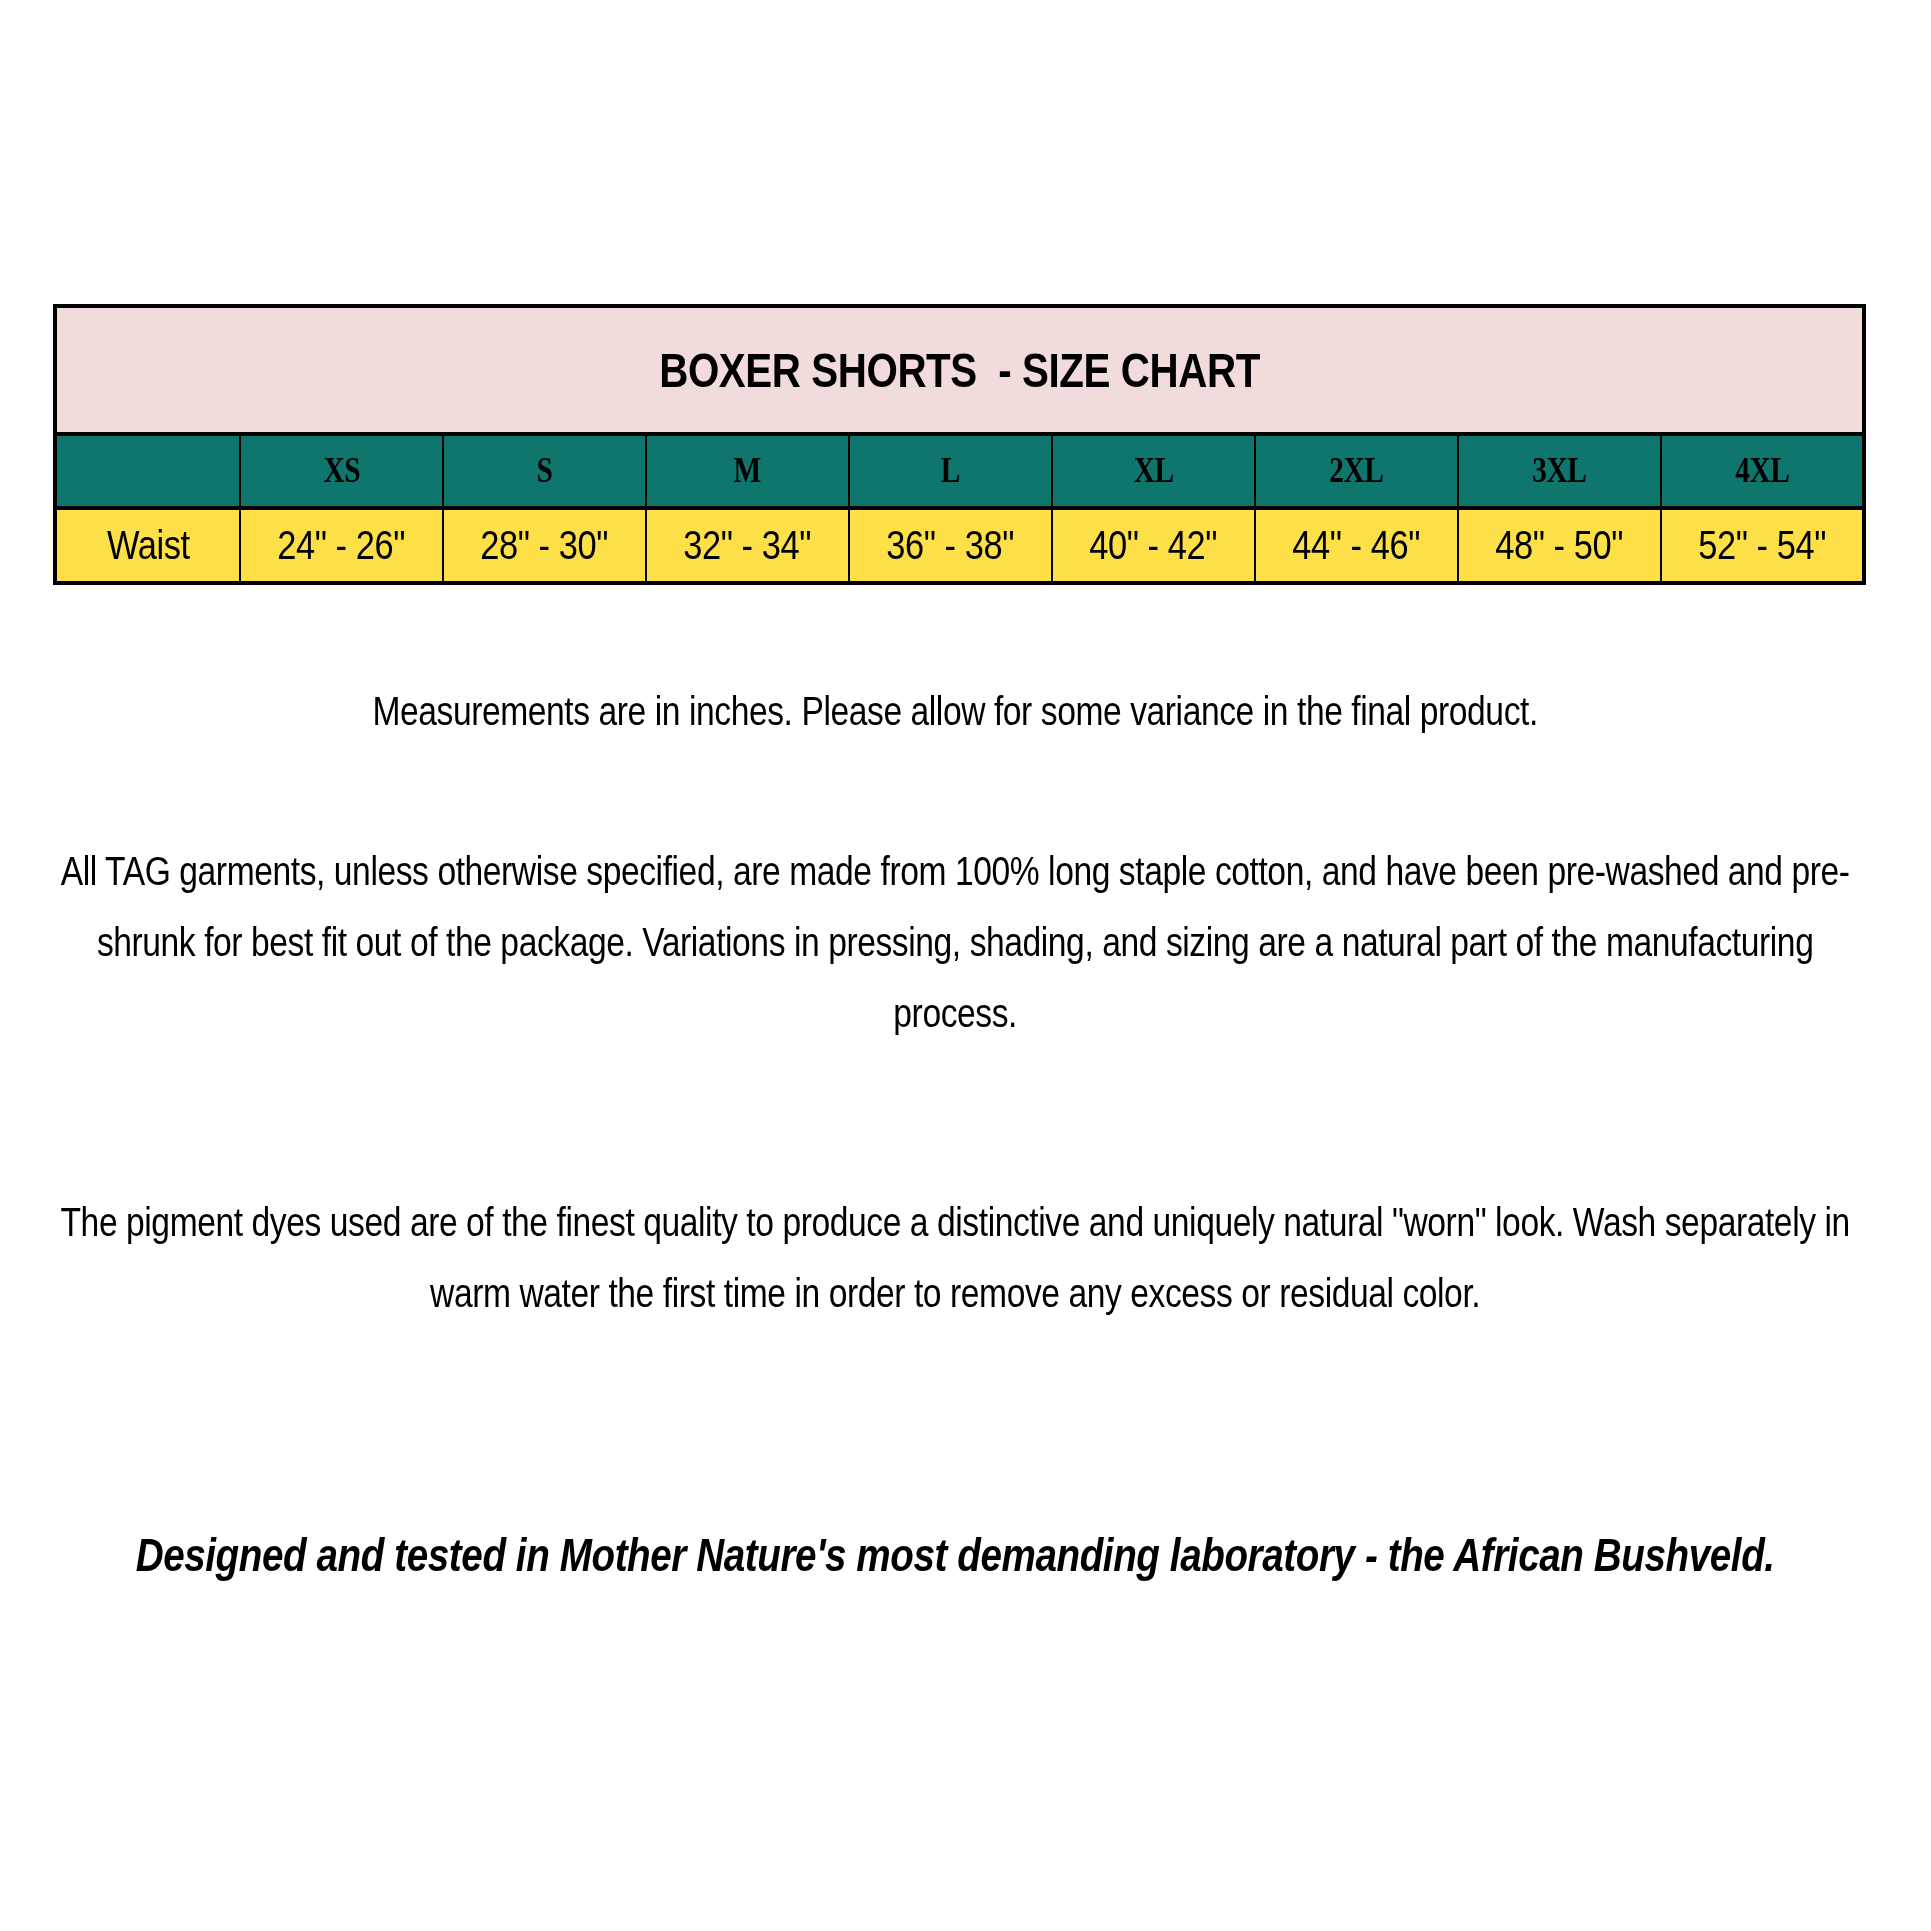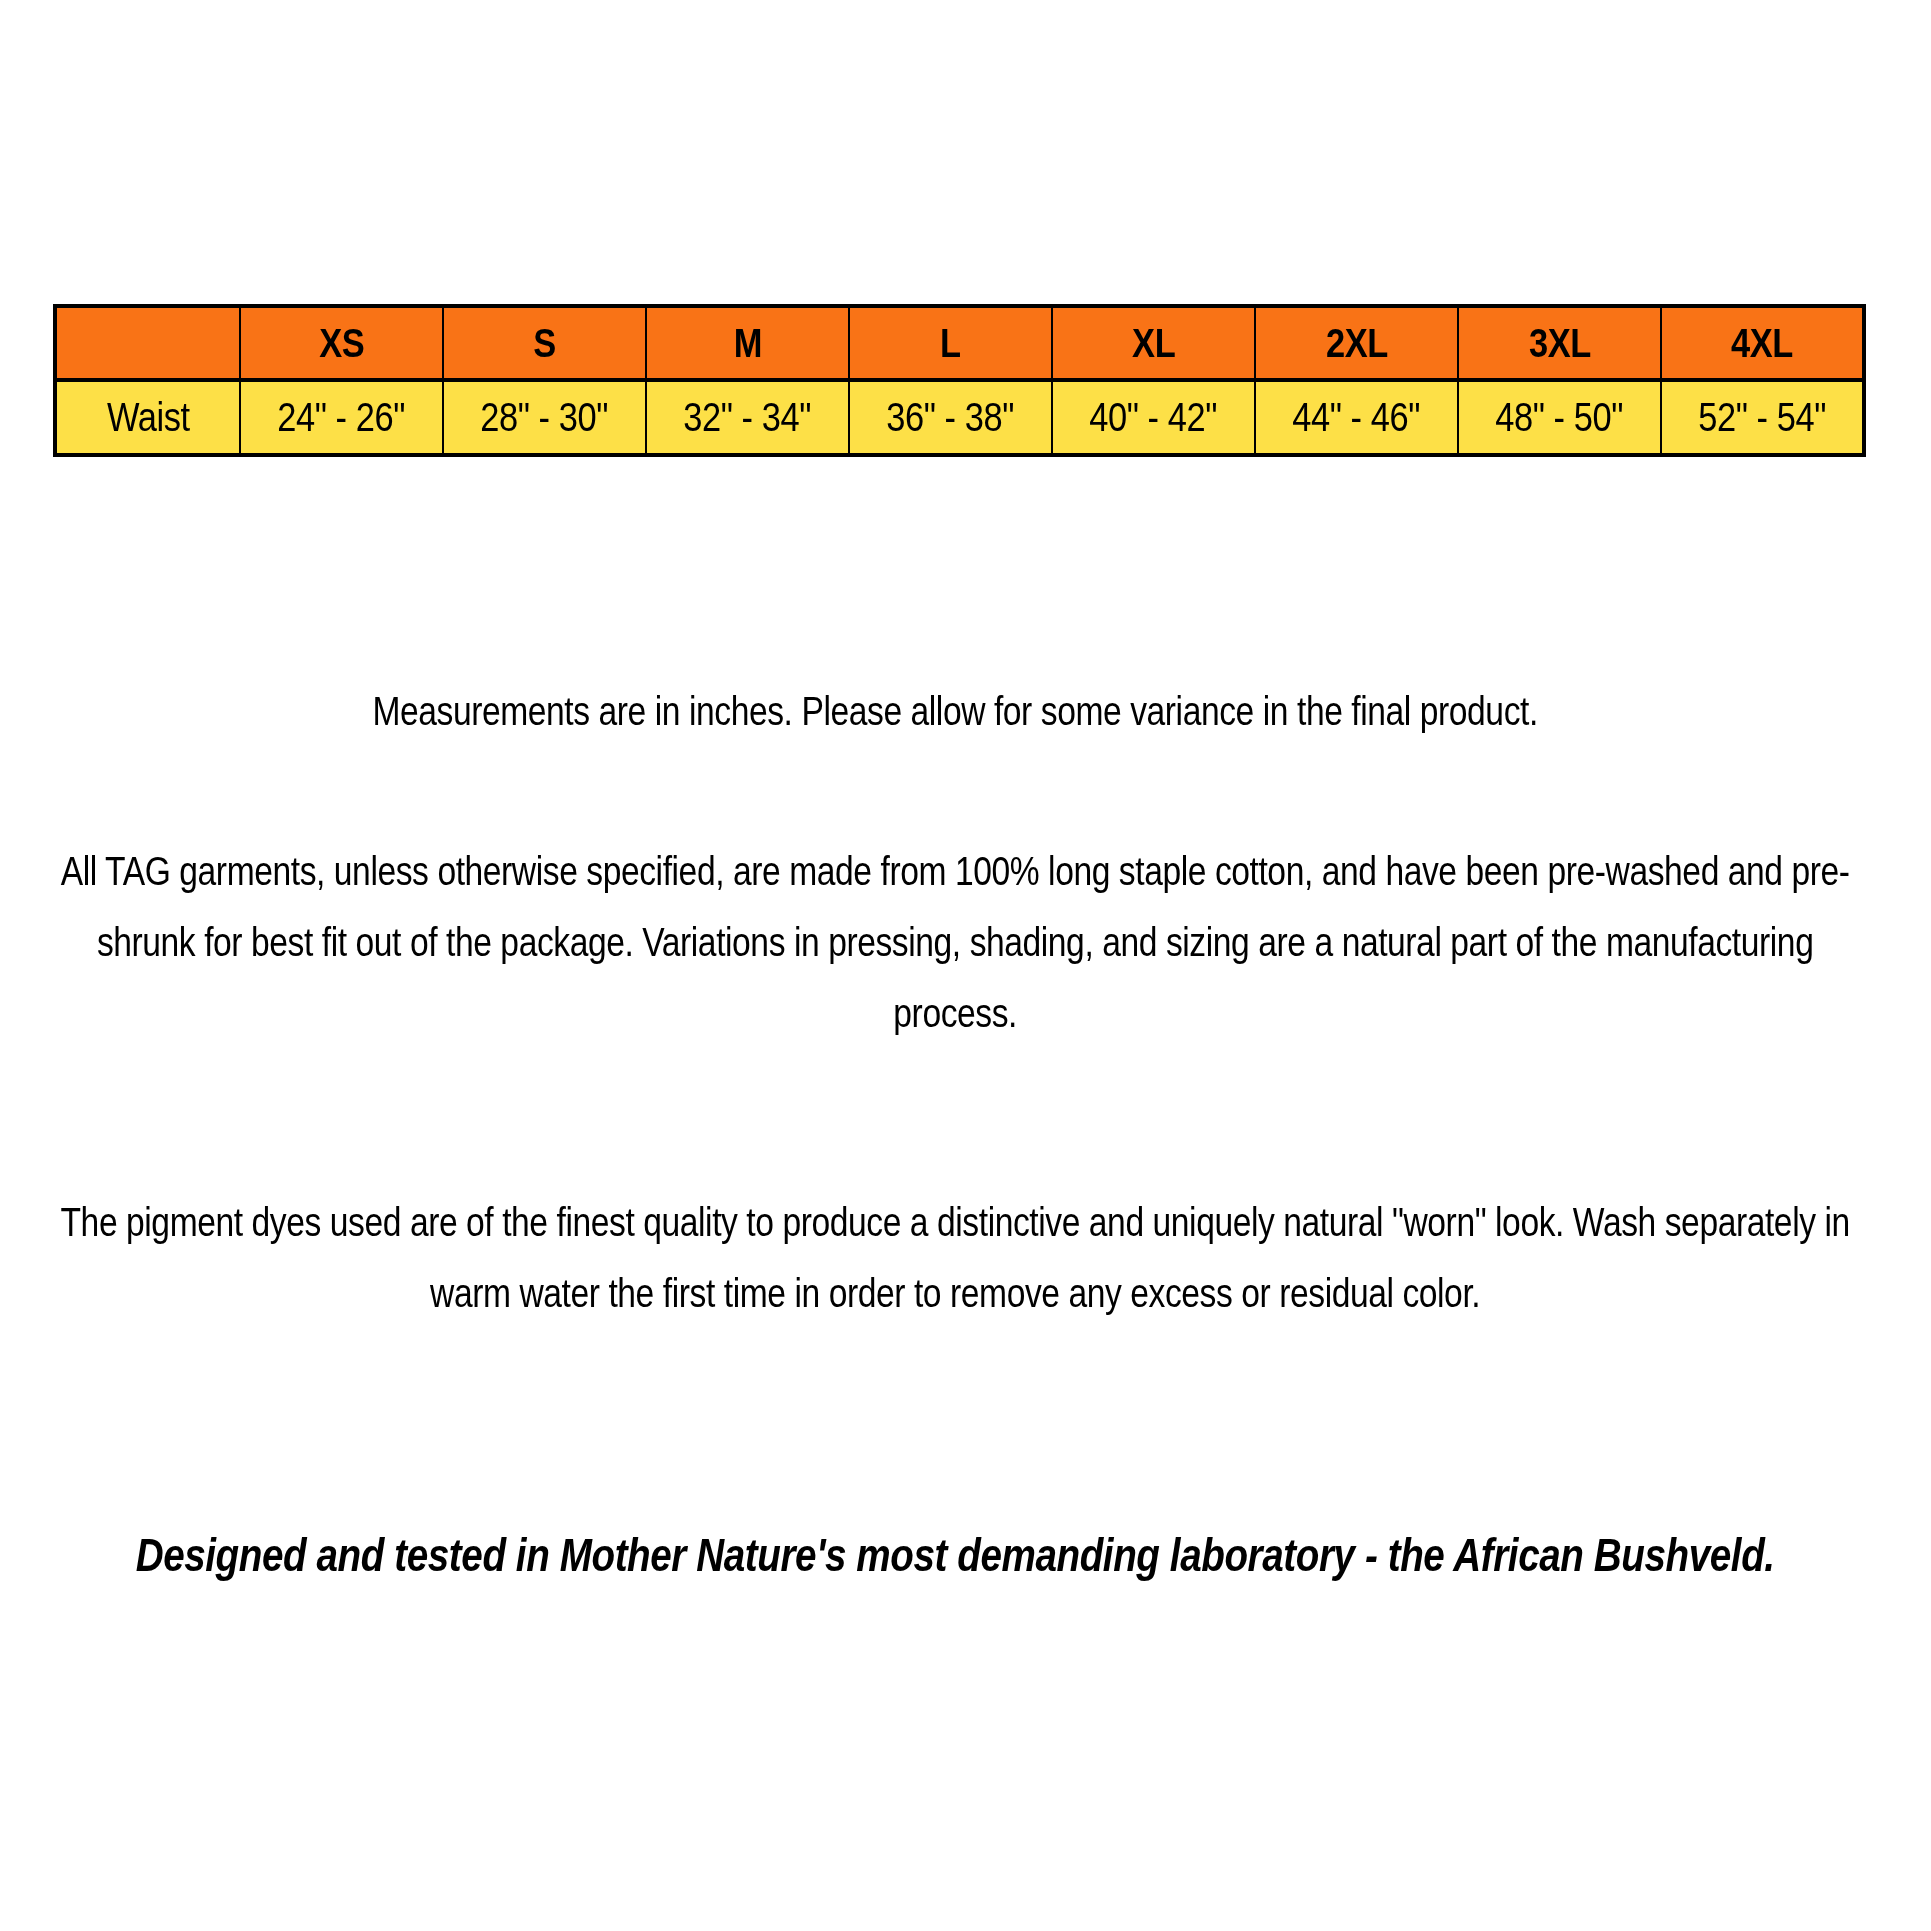--- a/index.html
+++ b/index.html
@@ -28,25 +28,26 @@
   table.size-chart{border:4.8px solid #000;}
   tr.title-row td{
     background:#f2dcdb;
     height:124px;
     border-bottom:4.8px solid #000;
     font-weight:bold;
     font-size:48px;
     white-space:pre-wrap;
   }
   tr.sizes-row td{
-    background:#f97316;
+    background:#0f766e;
     height:70px;
     border-bottom:4.8px solid #000;
     font-weight:bold;
-    font-size:41px;
+    font-size:35px;
+    font-family:Liberation Serif, serif;
   }
   tr.values-row td{
     background:#fde047;
     height:71px;
     font-size:41px;
     white-space:nowrap;
   }
   .cond{
     display:inline-block;
     transform:scaleX(0.84);
@@ -87,20 +88,23 @@
       <col style="width:203px">
         <col style="width:203px">
         <col style="width:203px">
         <col style="width:203px">
       <col style="width:203px">
         <col style="width:203px">
         <col style="width:203px">
         <col style="width:203px">
     </colgroup>
     <tbody>
+      <tr class="title-row">
+        <td colspan="9"><span class="cond">BOXER SHORTS  - SIZE CHART</span></td>
+      </tr>
       <tr class="sizes-row">
         <td></td>
         <td><span class="cond">XS</span></td>
         <td><span class="cond">S</span></td>
         <td><span class="cond">M</span></td>
         <td><span class="cond">L</span></td>
         <td><span class="cond">XL</span></td>
         <td><span class="cond">2XL</span></td>
         <td><span class="cond">3XL</span></td>
         <td><span class="cond">4XL</span></td>

